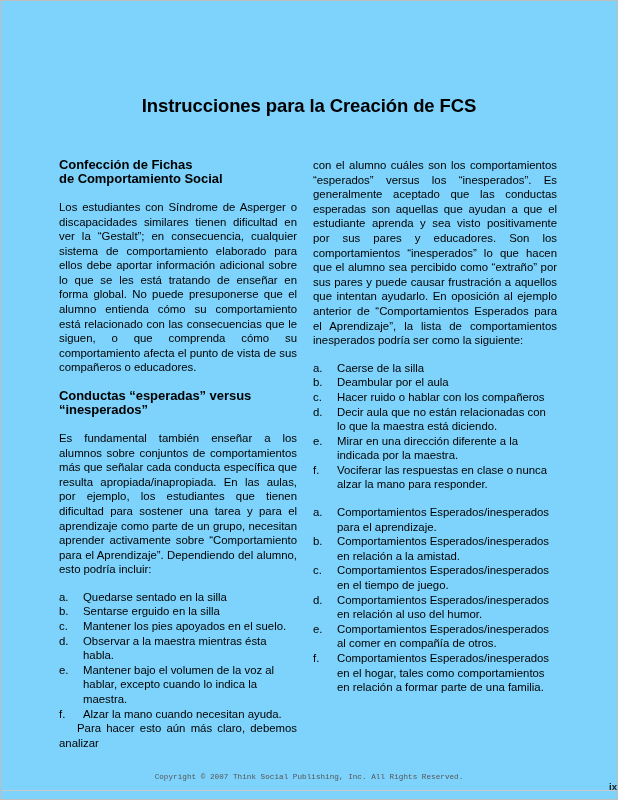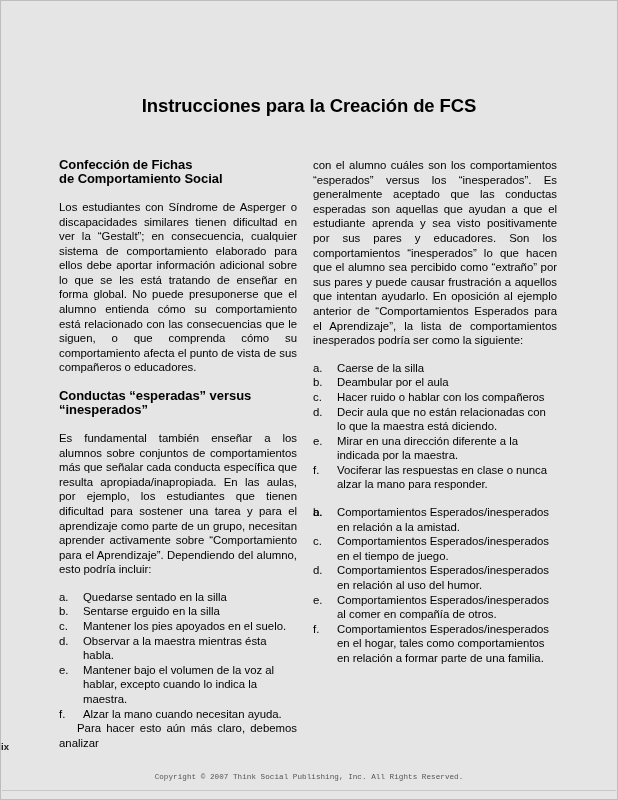--- a/index.html
+++ b/index.html
@@ -8,21 +8,21 @@
     background: #ffffff;
   }
   body {
     font-family: "Liberation Sans", sans-serif;
     color: #000000;
   }
   .page {
     position: relative;
     width: 618px;
     height: 800px;
-    background: #e5e5e5;
+    background: #7dd3fc;
     border: 1px solid #bdbdbd;
     box-sizing: border-box;
     overflow: hidden;
   }
   .page-title {
     position: absolute;
     left: 0;
     right: 0;
     top: 82px;
     text-align: center;
@@ -90,22 +90,22 @@
   .lettered-list li .marker {
     position: absolute;
     left: 0;
     top: 0;
     width: 18px;
   }
   .page-number {
     position: absolute;
     left: 0;
     right: 0;
-    top: 740px;
-    text-align: left;
+    top: 780px;
+    text-align: right;
     font-size: 9.5px;
     color: #1a1a1a;
     font-weight: bold;
   }
   .footer-rule {
     position: absolute;
     left: 1px;
     right: 1px;
     top: 789px;
     height: 1px;
@@ -204,20 +204,21 @@
         <li>
           <span class="marker">f.</span>
           <span>Vociferar las respuestas en clase o nunca alzar la mano para responder.</span>
         </li>
       </ol>
 
 
       <ol class="lettered-list">
         <li>
           <span class="marker">a.</span>
+          <span>Comportamientos Esperados/inesperados para el aprendizaje.</span>
         </li>
         <li>
           <span class="marker">b.</span>
           <span>Comportamientos Esperados/inesperados en relación a la amistad.</span>
         </li>
         <li>
           <span class="marker">c.</span>
           <span>Comportamientos Esperados/inesperados en el tiempo de juego.</span>
         </li>
         <li>

